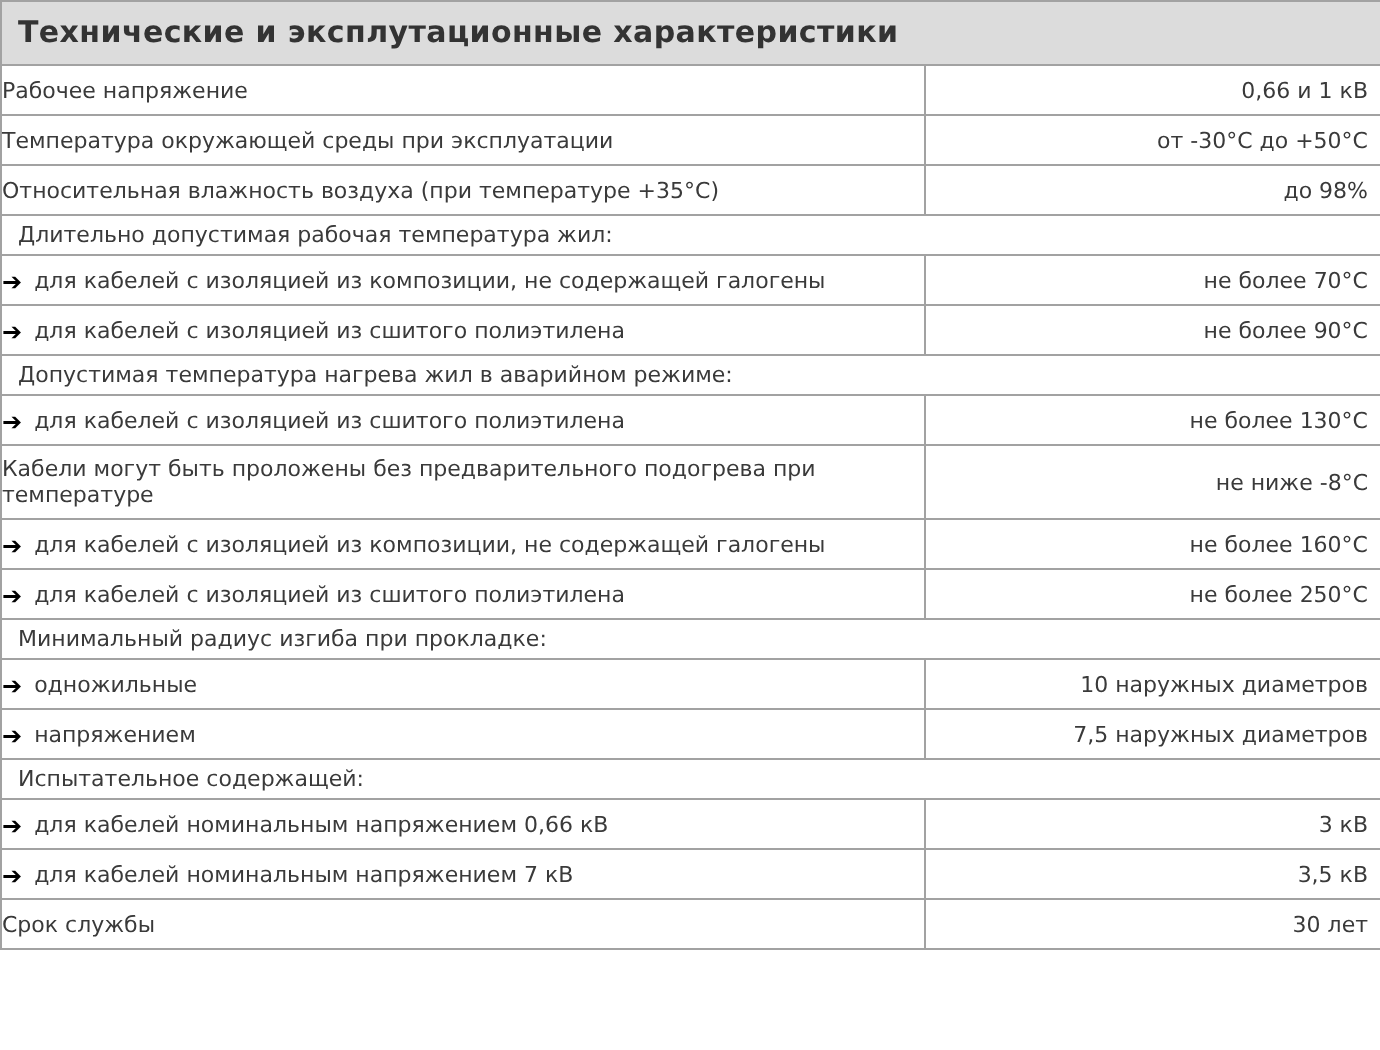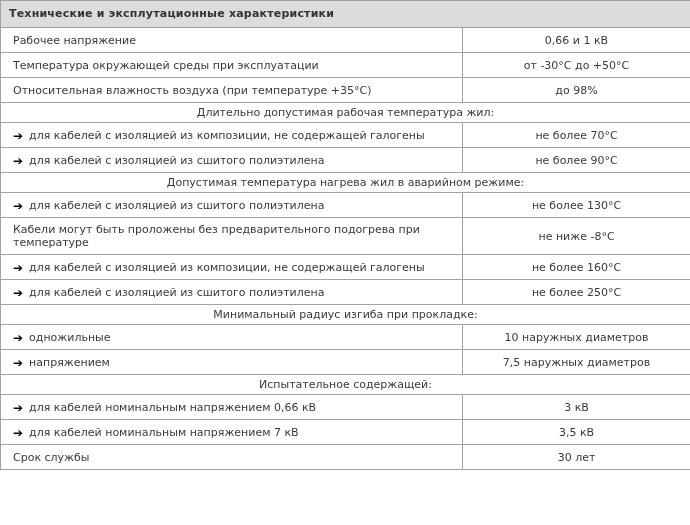--- a/index.html
+++ b/index.html
@@ -26,45 +26,45 @@
   table.spec-table th,
   table.spec-table td {
     border: 1px solid #a2a2a2;
     vertical-align: middle;
     box-sizing: border-box;
   }
 
   th.table-title {
     background: #dcdcdc;
     text-align: left;
-    font-size: 11px;
+    font-size: 15px;
     font-weight: bold;
     color: #333333;
     padding: 6px 8px 7px 8px;
     border-top: 3px solid #b0b0b0;
     letter-spacing: 0.2px;
   }
 
   tr.data-row td.label-cell {
-    padding: 5px 12px;
+    padding: 5px 0;
     text-align: left;
     background: #ffffff;
   }
   tr.data-row td.value-cell {
     padding: 5px 6px;
-    text-align: center;
+    text-align: right;
     background: #ffffff;
     border-radius: 12px;
   }
   tr.data-row {
     height: 25px;
   }
 
   tr.section-row td {
-    text-align: center;
+    text-align: left;
     padding: 3px 8px;
     background: #ffffff;
     height: 20px;
   }
 
   .arrow {
     color: #000000;
     font-size: 12px;
     margin-right: 6px;
     position: relative;

